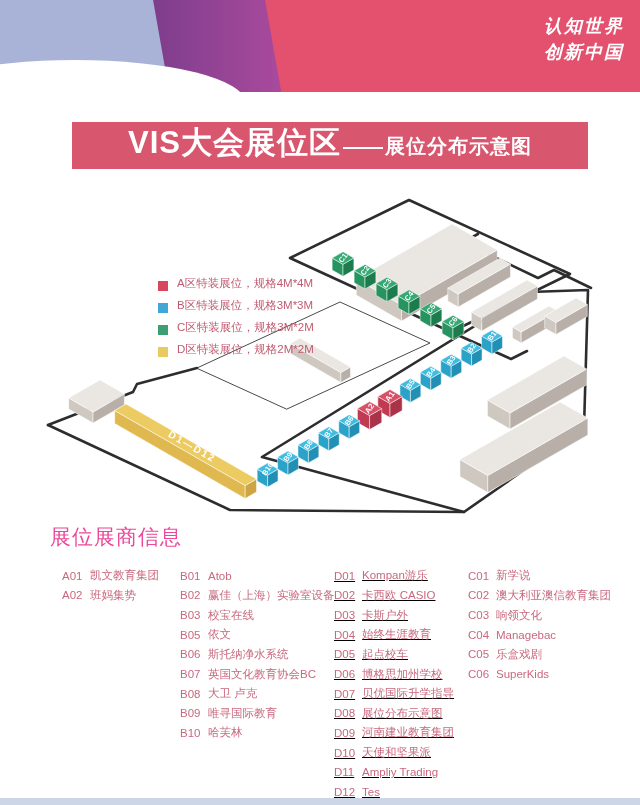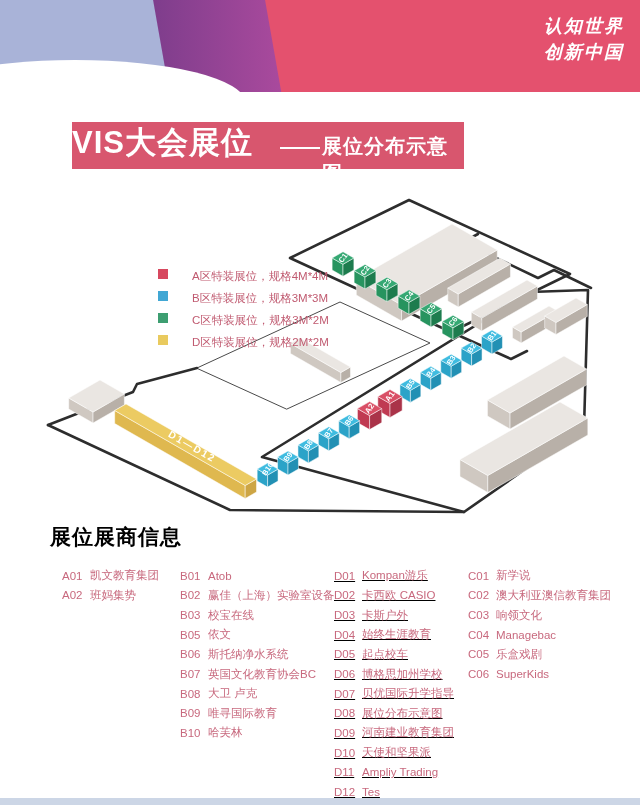--- a/index.html
+++ b/index.html
@@ -8,35 +8,35 @@
   
   .banner{position:absolute;left:0;top:0;width:640px;height:92px;background:#e4516e;overflow:hidden;}
   .banner-blue{position:absolute;left:-30px;top:-6px;width:185px;height:110px;background:#a9b3d8;
                transform:skewX(10deg);transform-origin:top left;}
   .banner-purple{position:absolute;left:152px;top:-6px;width:112px;height:110px;
                background:linear-gradient(100deg,#7e3d8c,#aa4a9d);transform:skewX(10deg);transform-origin:top left;}
   .banner-blob{position:absolute;left:-95px;top:60px;width:340px;height:84px;background:#fff;border-radius:50%;}
   .banner-slogan{position:absolute;right:16px;top:13px;text-align:left;color:#fff;
                font-weight:bold;font-style:italic;font-size:18px;line-height:26px;letter-spacing:2px;}
   
-  .titlebar{position:absolute;left:72px;top:122px;width:392px;height:47px;background:#d8566e;
+  .titlebar{position:absolute;left:72px;top:122px;width:516px;height:47px;background:#d8566e;
             display:flex;align-items:baseline;justify-content:center;color:#fff;z-index:2;}
   .t-main{font-size:31px;font-weight:bold;letter-spacing:1px;}
   .t-dash{font-size:20px;font-weight:bold;margin:0 2px;}
   .t-sub{font-size:20px;font-weight:bold;letter-spacing:1px;}
   
   #plan{position:absolute;left:0;top:0;z-index:1;pointer-events:none;}
   
   #legend{position:absolute;left:158px;top:269px;z-index:3;}
-  .legend-row{display:flex;align-items:flex-start;height:22px;gap:24px;}
+  .legend-row{display:flex;align-items:flex-end;height:22px;gap:9px;}
   .legend-swatch{width:10px;height:10px;flex:none;}
   .legend-label{font-size:11.5px;color:#c05a70;white-space:nowrap;}
   
-  .list-title{position:absolute;left:50px;top:523px;font-size:21px;font-weight:bold;
-              color:#000000;letter-spacing:1px;z-index:2;}
+  .list-title{position:absolute;left:50px;top:523px;font-size:21px;font-weight:normal;
+              color:#ec4899;letter-spacing:1px;z-index:2;}
   .ex-col{position:absolute;top:566px;z-index:2;margin-left:10px;}
   .ex-row{display:flex;align-items:center;height:19.65px;font-size:11.5px;color:#c8697e;}
   .ex-code{width:28px;flex:none;}
   .ex-name{white-space:nowrap;text-align:right;}
   .bottom-strip{position:absolute;left:0;bottom:0;width:640px;height:7px;background:#ccd6e6;z-index:4;}
 </style>
 </head>
 <body>
 
 <div class="page">

